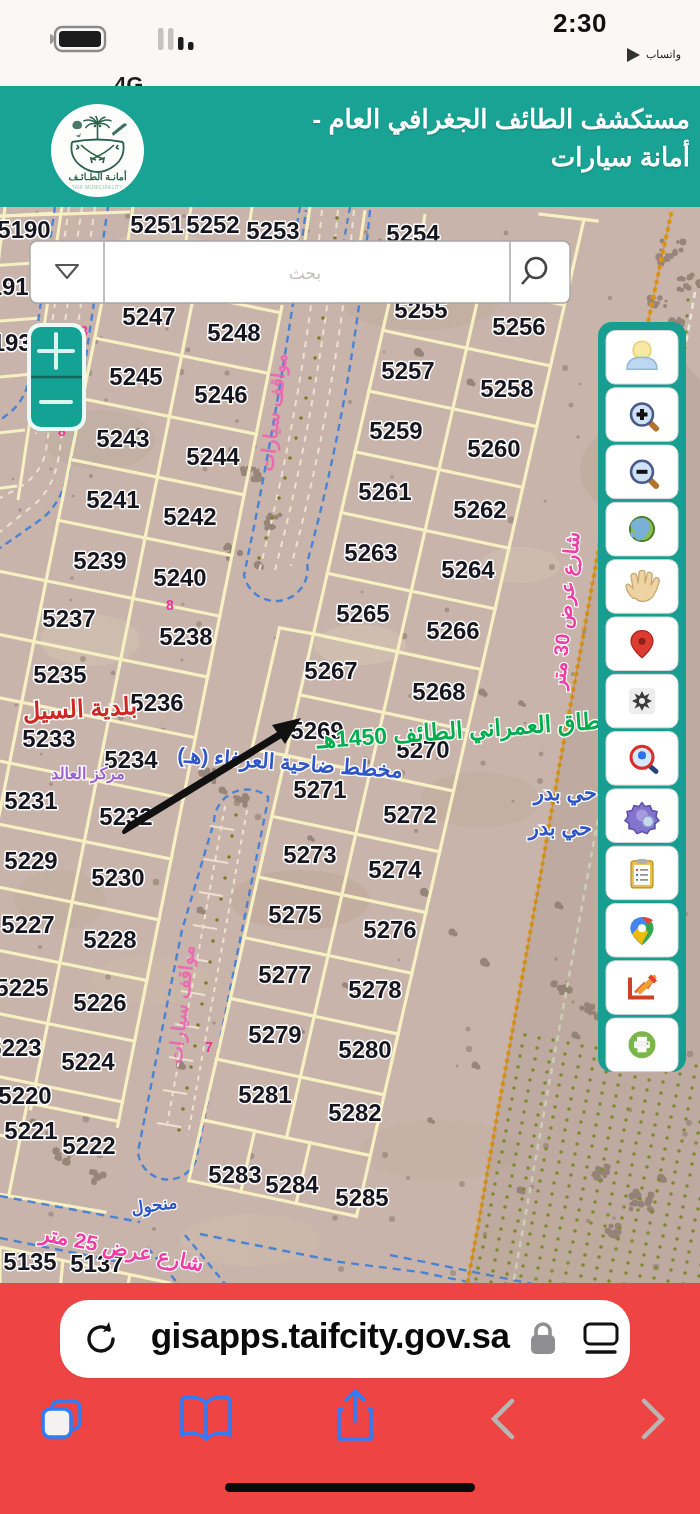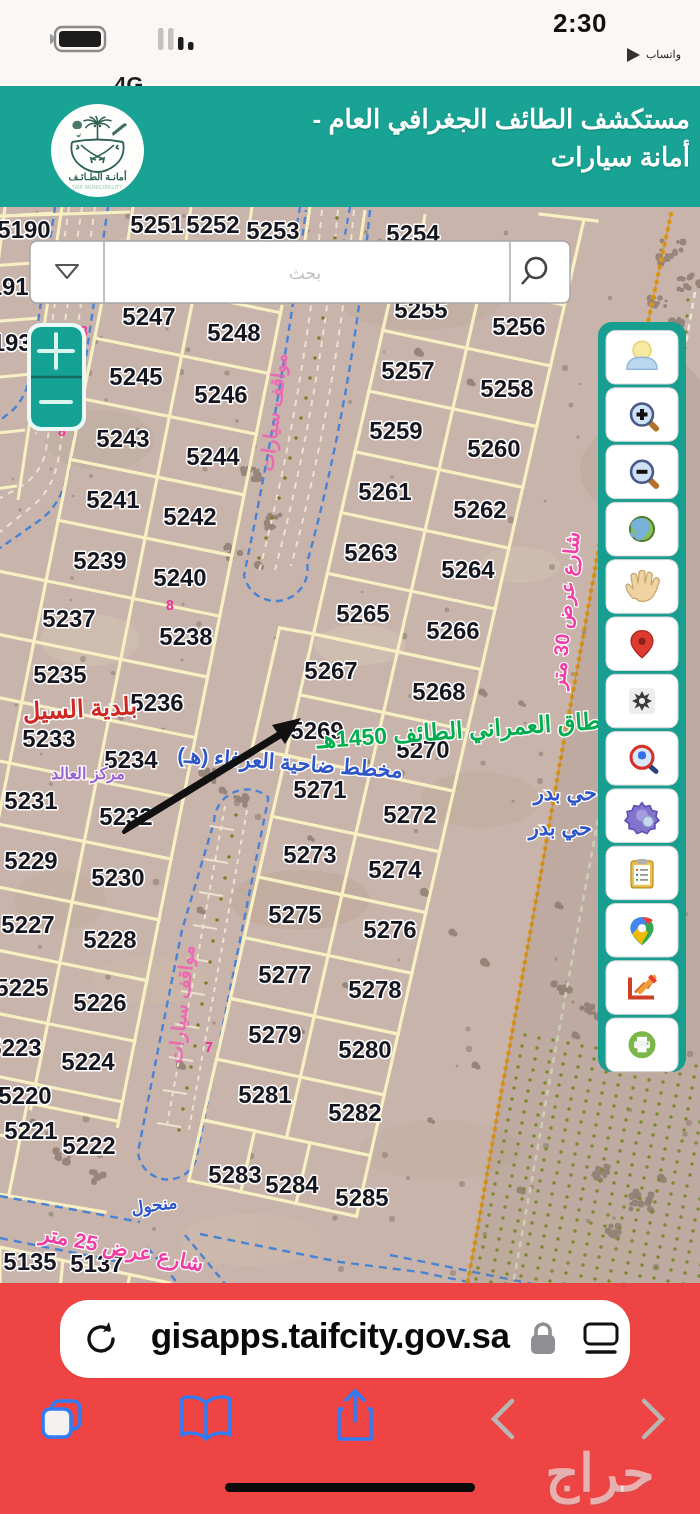--- a/index.html
+++ b/index.html
@@ -1249,16 +1249,15 @@
 </svg>
 
 <svg class="abs" style="left:486px;top:112px;" width="34" height="48" viewBox="0 0 34 48">
 <path d="M 26,6 L 8,24 L 26,42" fill="none" stroke="#b9b5b3" stroke-width="4.5" stroke-linecap="round"></path>
 </svg>
 
 <svg class="abs" style="left:636px;top:112px;" width="34" height="48" viewBox="0 0 34 48">
 <path d="M 8,6 L 26,24 L 8,42" fill="none" stroke="#b9b5b3" stroke-width="4.5" stroke-linecap="round"></path>
 </svg>
 
-<div class="abs" dir="rtl" style="left:505px;top:160px;width:190px;text-align:center;font-size:52px;font-weight:bold;color:rgba(255,255,255,0.55);text-shadow:0 1px 2px rgba(120,115,110,0.35);">حراج</div>
 
 <div class="abs" style="left:225px;top:200px;width:250px;height:9px;background:#0a0a0a;border-radius:5px;"></div>
 </div>
 
 </body></html>

